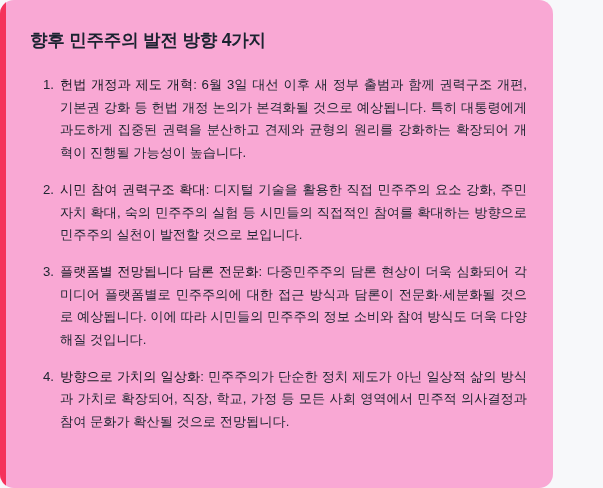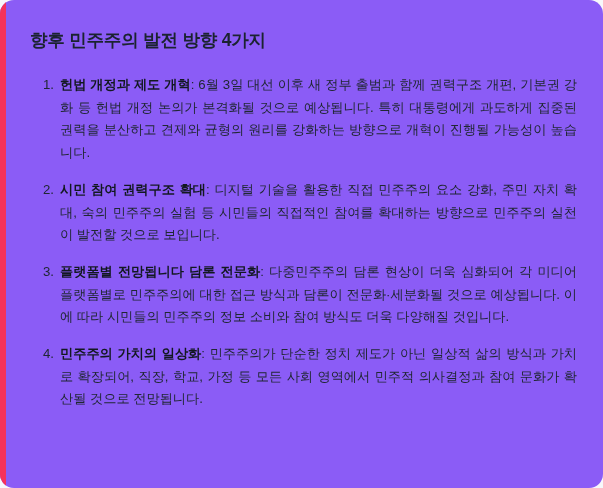--- a/index.html
+++ b/index.html
@@ -9,23 +9,23 @@
   body {
     width: 603px;
     height: 488px;
     background: #f7f8fa;
     font-family: "Liberation Sans", sans-serif;
     overflow: hidden;
   }
   .card {
     position: relative;
     box-sizing: border-box;
-    width: 603px;
+    width: 553px;
     height: 488px;
-    background: #8b5cf6;
+    background: #f9a8d4;
     border-radius: 14px;
     padding: 26px 26px 20px 26px;
     overflow: hidden;
   }
   .accent-bar {
     position: absolute;
     left: 0;
     top: 0;
     width: 6px;
     height: 488px;
@@ -59,42 +59,42 @@
     content: counter(item) ".";
     position: absolute;
     left: 10px;
     top: 0;
     width: 18px;
     text-align: right;
     font-size: 13.2px;
     color: #202733;
   }
   .item-term {
-    font-weight: bold;
+    font-weight: normal;
     color: #121820;
   }
   .item-body {
     color: #202733;
   }
 </style>
 </head>
 <body>
 
 <div class="card">
   <div class="accent-bar" style="background: rgb(245, 50, 91);"></div>
 
   <div class="title">향후 민주주의 발전 방향 4가지</div>
 
   <ol class="items">
     <li>
-      <span class="item-term">헌법 개정과 제도 개혁</span><span class="item-body">: 6월 3일 대선 이후 새 정부 출범과 함께 권력구조 개편, 기본권 강화 등 헌법 개정 논의가 본격화될 것으로 예상됩니다. 특히 대통령에게 과도하게 집중된 권력을 분산하고 견제와 균형의 원리를 강화하는 방향으로 개혁이 진행될 가능성이 높습니다.</span>
+      <span class="item-term">헌법 개정과 제도 개혁</span><span class="item-body">: 6월 3일 대선 이후 새 정부 출범과 함께 권력구조 개편, 기본권 강화 등 헌법 개정 논의가 본격화될 것으로 예상됩니다. 특히 대통령에게 과도하게 집중된 권력을 분산하고 견제와 균형의 원리를 강화하는 확장되어 개혁이 진행될 가능성이 높습니다.</span>
     </li>
     <li>
       <span class="item-term">시민 참여 권력구조 확대</span><span class="item-body">: 디지털 기술을 활용한 직접 민주주의 요소 강화, 주민 자치 확대, 숙의 민주주의 실험 등 시민들의 직접적인 참여를 확대하는 방향으로 민주주의 실천이 발전할 것으로 보입니다.</span>
     </li>
     <li>
       <span class="item-term">플랫폼별 전망됩니다 담론 전문화</span><span class="item-body">: 다중민주주의 담론 현상이 더욱 심화되어 각 미디어 플랫폼별로 민주주의에 대한 접근 방식과 담론이 전문화·세분화될 것으로 예상됩니다. 이에 따라 시민들의 민주주의 정보 소비와 참여 방식도 더욱 다양해질 것입니다.</span>
     </li>
     <li>
-      <span class="item-term">민주주의 가치의 일상화</span><span class="item-body">: 민주주의가 단순한 정치 제도가 아닌 일상적 삶의 방식과 가치로 확장되어, 직장, 학교, 가정 등 모든 사회 영역에서 민주적 의사결정과 참여 문화가 확산될 것으로 전망됩니다.</span>
+      <span class="item-term">방향으로 가치의 일상화</span><span class="item-body">: 민주주의가 단순한 정치 제도가 아닌 일상적 삶의 방식과 가치로 확장되어, 직장, 학교, 가정 등 모든 사회 영역에서 민주적 의사결정과 참여 문화가 확산될 것으로 전망됩니다.</span>
     </li>
   </ol>
 </div>
 
 </body></html>

